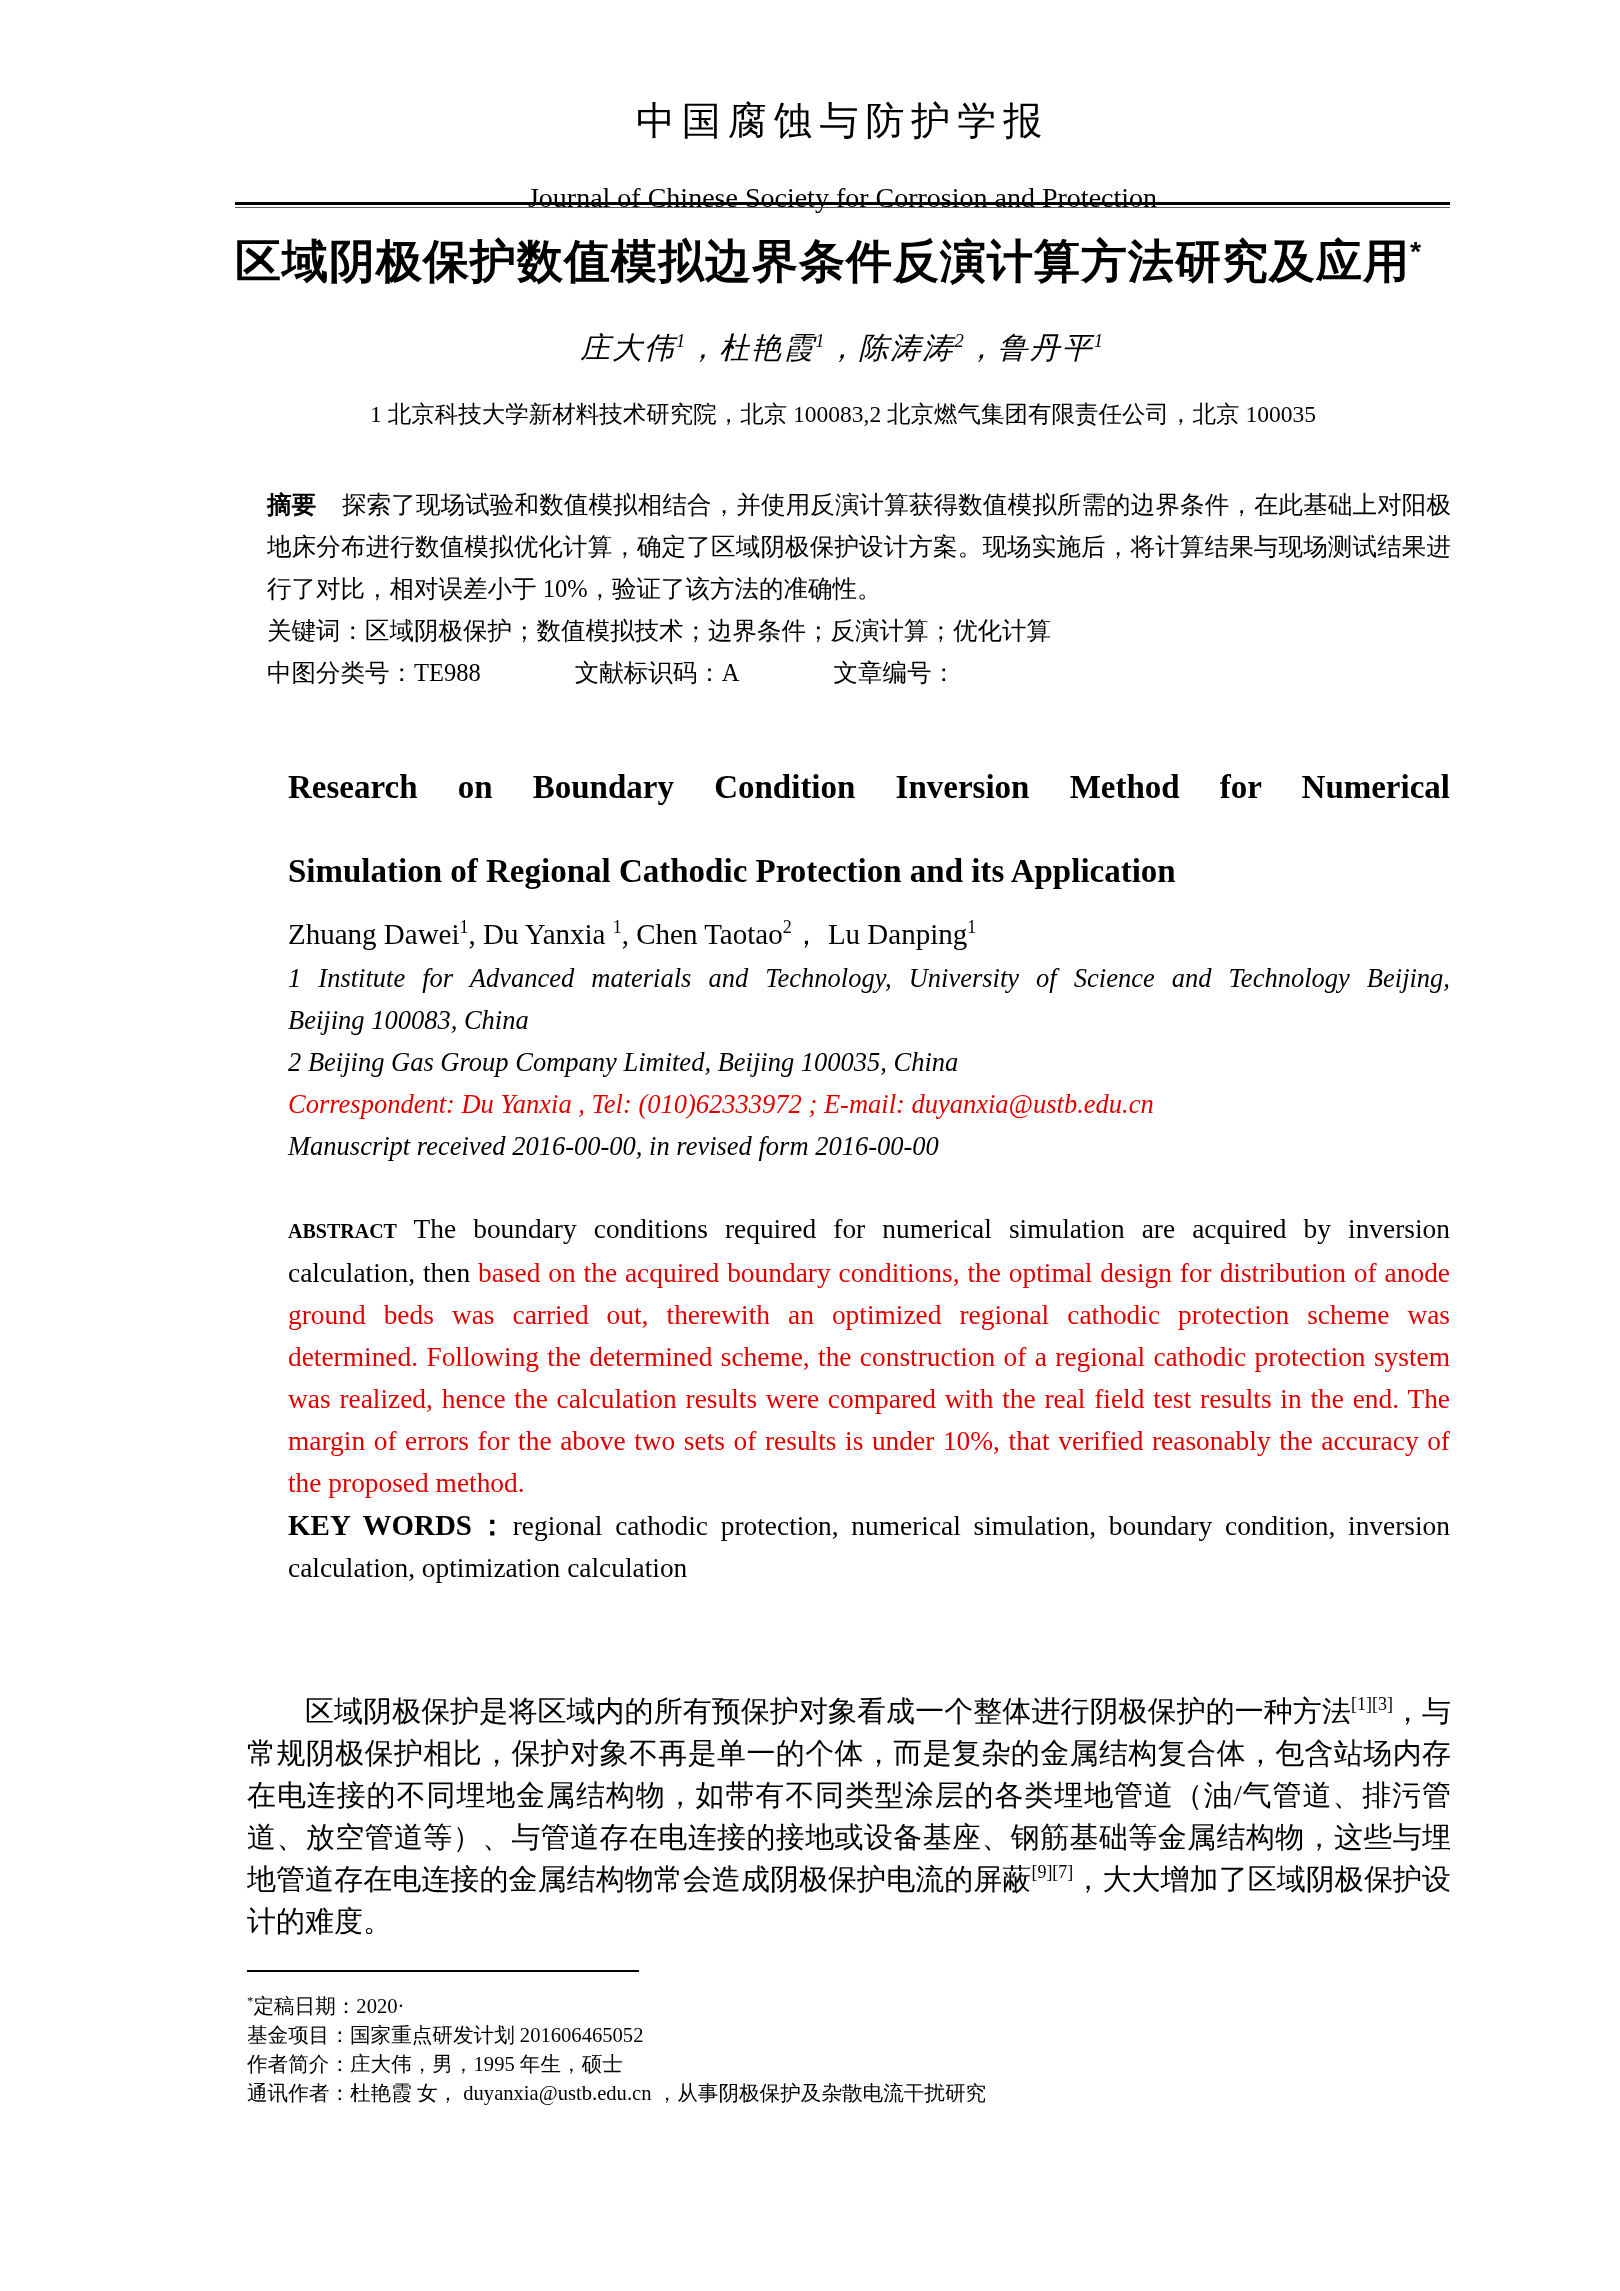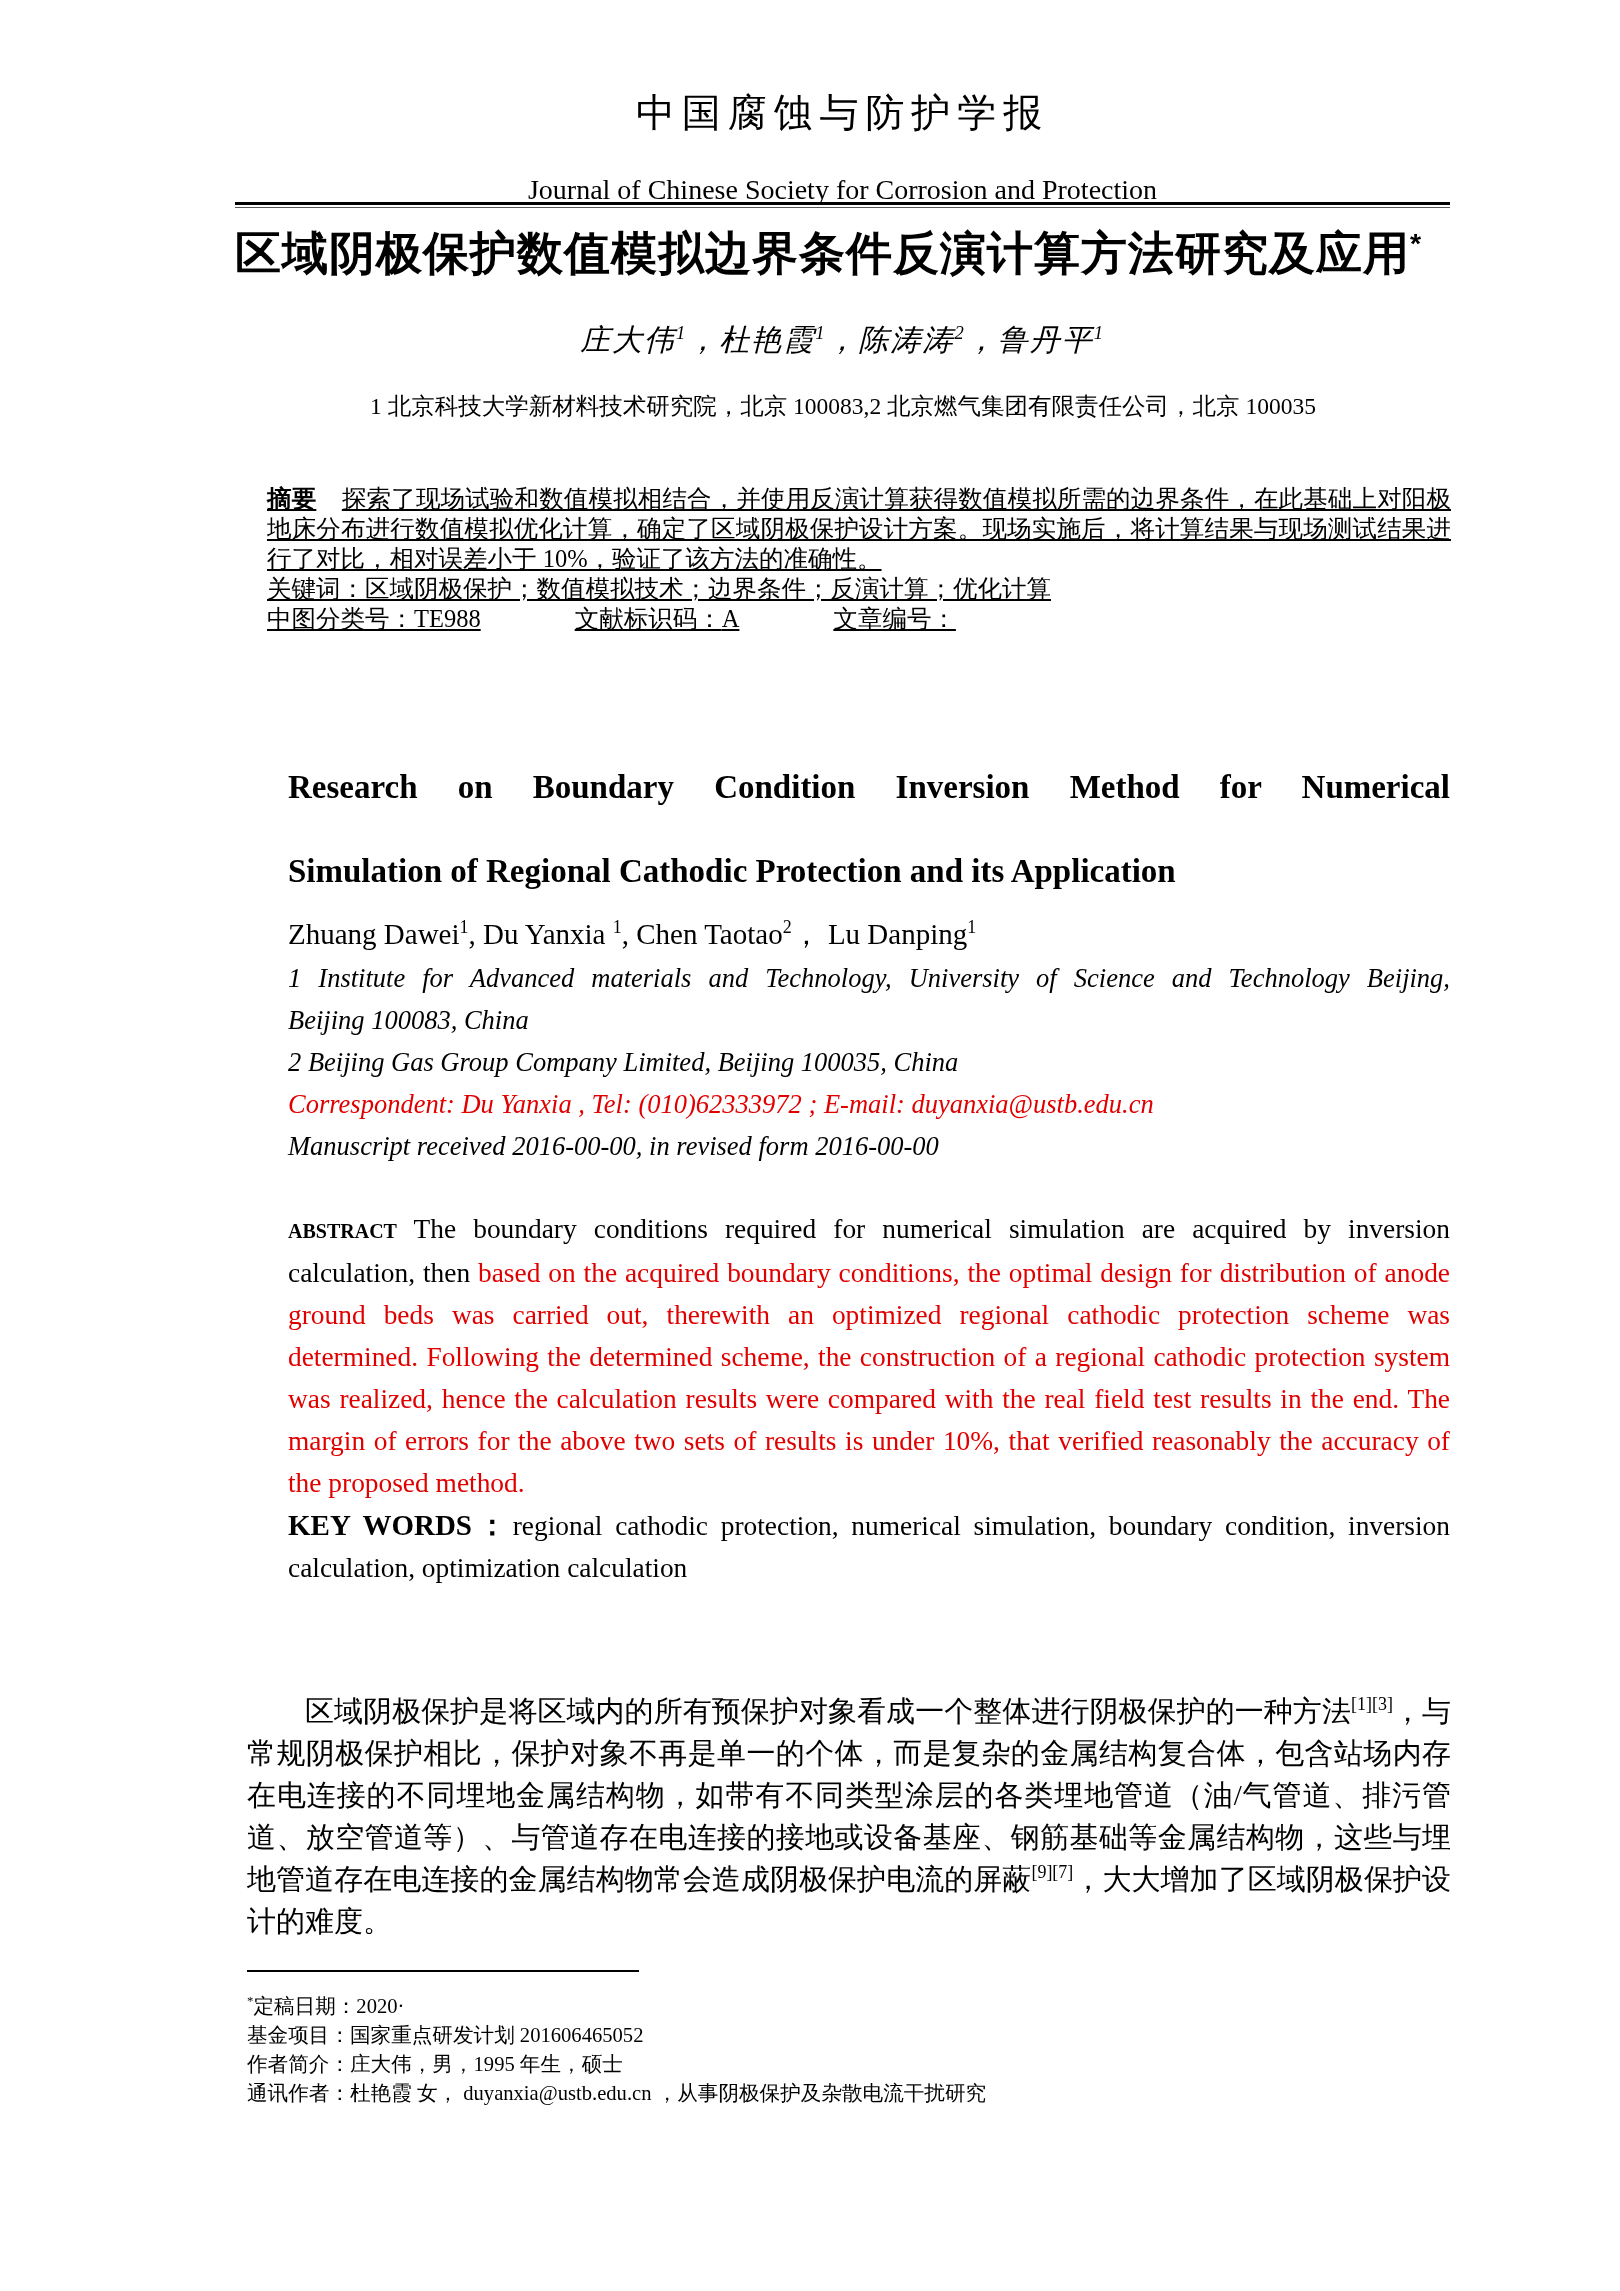--- a/index.html
+++ b/index.html
@@ -5,35 +5,35 @@
   html,body{margin:0;padding:0;background:#888;}
   .page{
     position:relative;
     width:1620px;height:2292px;
     background:#ffffff;
     font-family:"Liberation Serif", serif;
     color:#000;
     overflow:hidden;
   }
   .abs{position:absolute;}
-  .center{text-align:center;}
+  .center{text-align:center;margin-top:8px;}
   .justify{text-align:justify;text-justify:inter-word;}
   .justify-line{text-align:justify;text-align-last:justify;}
   .heiti{font-family:"Liberation Sans", sans-serif;}
   .italic{font-style:italic;}
   .bold{font-weight:bold;}
   .red{color:#e00000;}
   sup.s{font-size:0.62em;line-height:0;vertical-align:super;}
   .journal-cn{font-size:39px;letter-spacing:6.9px;font-weight:500;}
   .journal-en{font-size:28px;}
   .hrule{border-top:3.9px solid #000;border-bottom:1px solid #555;height:2px;}
   .title-cn{font-size:46px;font-weight:bold;font-family:"Liberation Sans",sans-serif;letter-spacing:1px;}
   .authors-cn{font-size:30px;font-style:italic;letter-spacing:2px;}
   .affil-cn{font-size:23.5px;}
-  .abs-cn{font-size:24.5px;line-height:30px;text-decoration:underline;}
+  .abs-cn{font-size:24.5px;line-height:42px;}
   .abs-cn .gap{display:inline-block;width:25.5px;}
   .clc span.item{margin-right:94px;}
   .title-en{font-size:33px;font-weight:bold;line-height:84px;}
   .authors-en{font-size:29px;}
   .affil-en{font-size:26.5px;line-height:42px;}
   .abstract-en{font-size:27.4px;line-height:42px;}
   .abstract-en .lbl{font-size:20px;}
   .kw-en{font-size:27.4px;line-height:42px;}
   .kw-en .lbl{font-size:29px;font-weight:bold;}
   .body-cn{font-size:29px;line-height:42px;text-indent:2em;}

